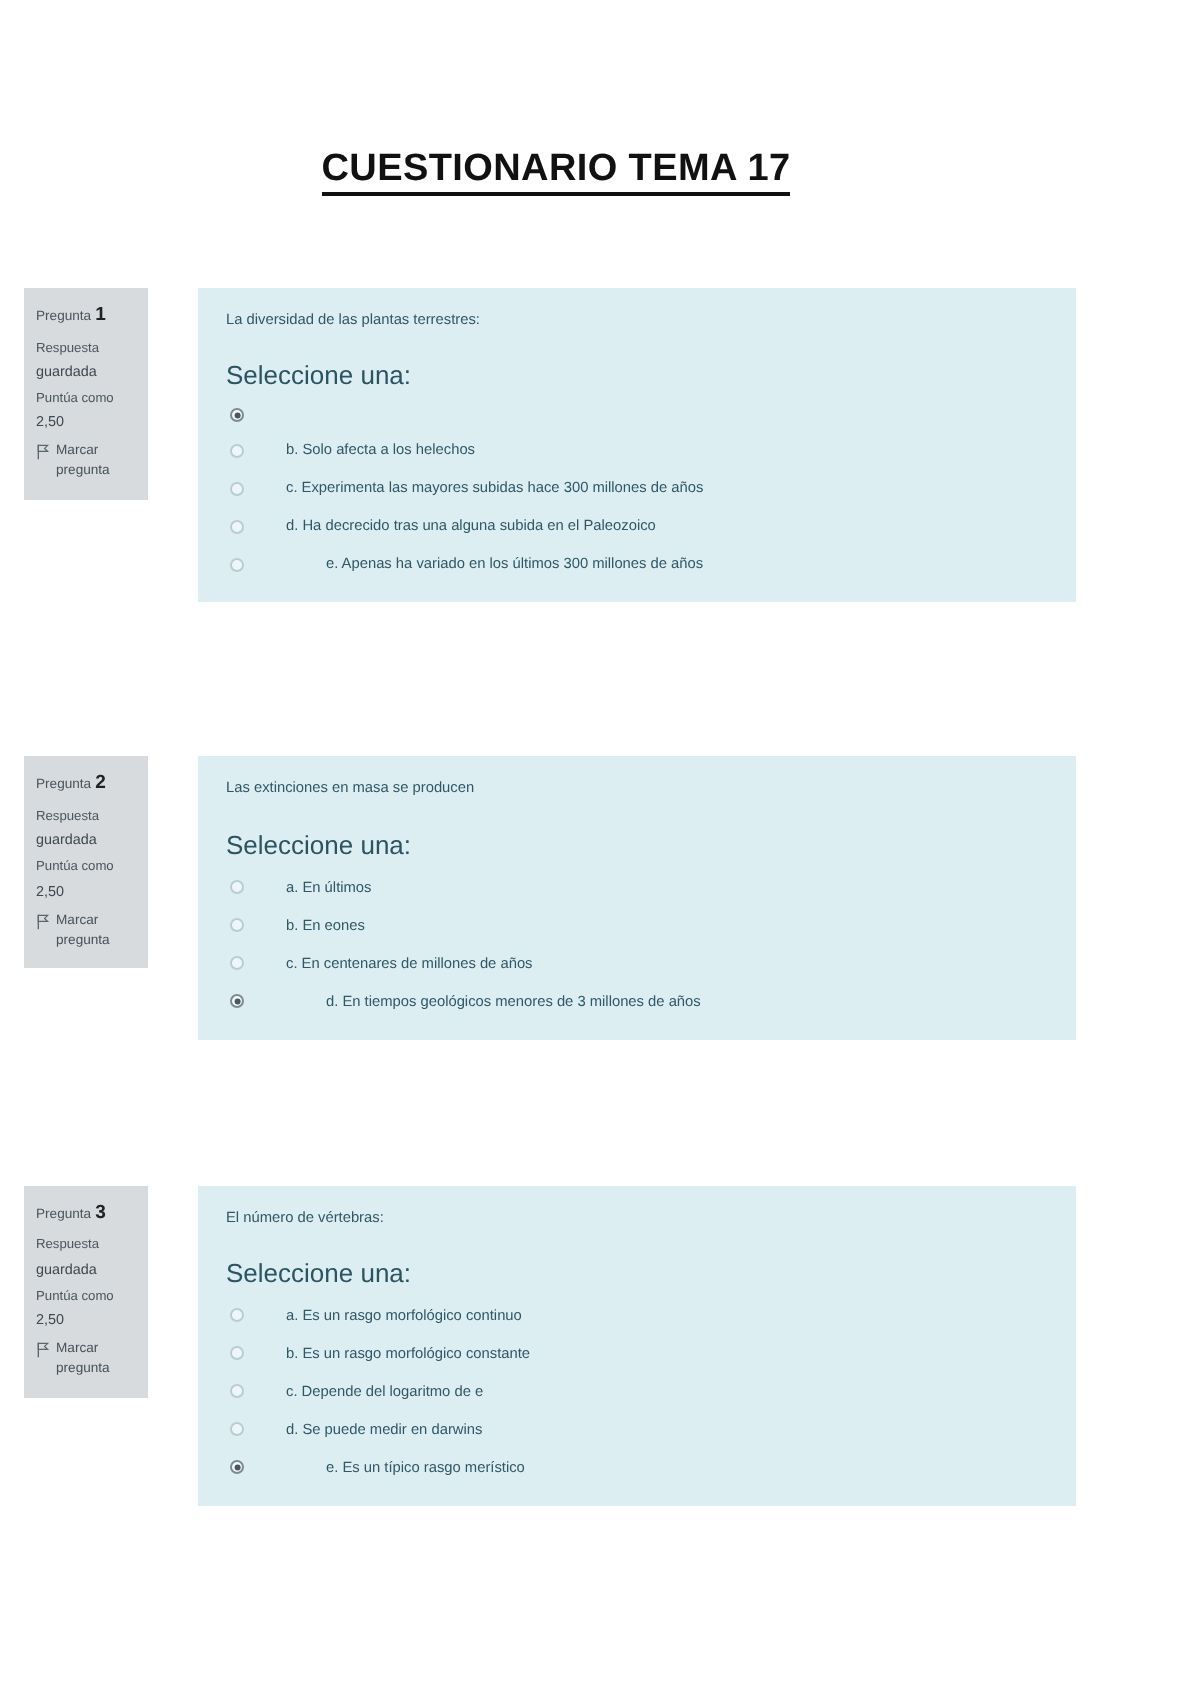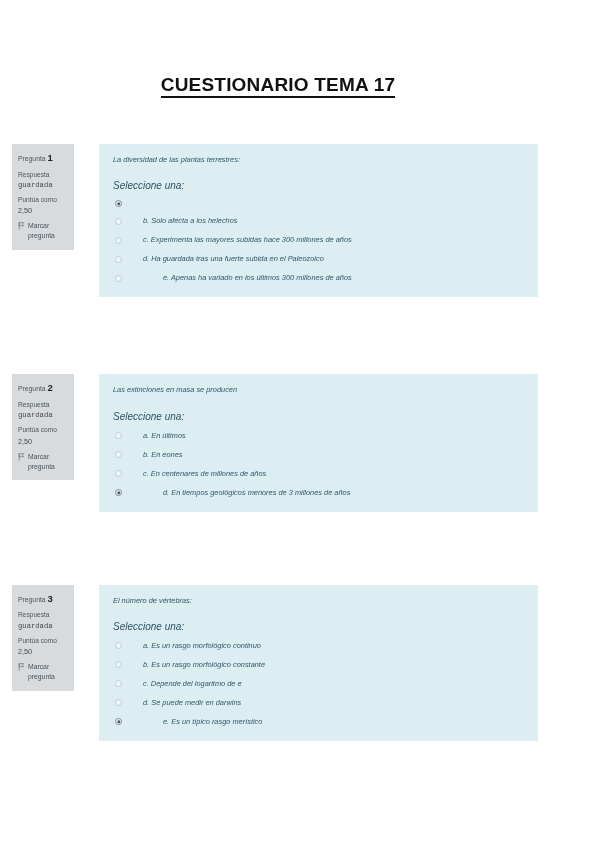--- a/index.html
+++ b/index.html
@@ -71,21 +71,20 @@
     color: #222;
     font-weight: bold;
     margin-left: 2px;
   }
   .q-sidebar .q-state {
     margin-bottom: 4px;
   }
   .q-sidebar .q-state .state-line2 {
     font-size: 7.2px;
     color: #3d484f;
-    font-family: Liberation Mono, monospace;
   }
   .q-sidebar .q-points {
     margin-bottom: 5px;
   }
   .q-sidebar .q-points .pts-val {
     font-size: 7.2px;
     color: #3d484f;
   }
   .q-flag {
     display: flex;
@@ -104,30 +103,29 @@
     line-height: 1.45;
   }
 
   .q-content {
     flex: 1;
     background: #ddeef3;
     margin-left: 25px;
     padding: 11px 14px 14px 14px;
     box-sizing: border-box;
     min-height: 120px;
-    font-style: italic;
   }
   .q-stem {
     font-size: 7.4px;
     color: #2f5766;
     margin-bottom: 15px;
     line-height: 1.4;
   }
   .q-prompt {
-    font-size: 10px;
+    font-size: 13px;
     color: #2b5361;
     margin-bottom: 9px;
   }
   .opt-list {
     margin: 0;
     padding: 0;
     list-style: none;
   }
   .opt-row {
     display: flex;
@@ -213,21 +211,21 @@
           <li class="opt-row">
             <span class="radio"></span>
             <span class="opt-text">b. Solo afecta a los helechos</span>
           </li>
           <li class="opt-row">
             <span class="radio"></span>
             <span class="opt-text">c. Experimenta las mayores subidas hace 300 millones de años</span>
           </li>
           <li class="opt-row">
             <span class="radio"></span>
-            <span class="opt-text">d. Ha guardada tras una fuerte subida en el Paleozoico</span>
+            <span class="opt-text">d. Ha decrecido tras una alguna subida en el Paleozoico</span>
           </li>
           <li class="opt-row">
             <span class="radio"></span>
             <span class="opt-text">e. Apenas ha variado en los últimos 300 millones de años</span>
           </li>
         </ul>
       </div>
     </div>
 
     <div class="question-block q-gap-2">

